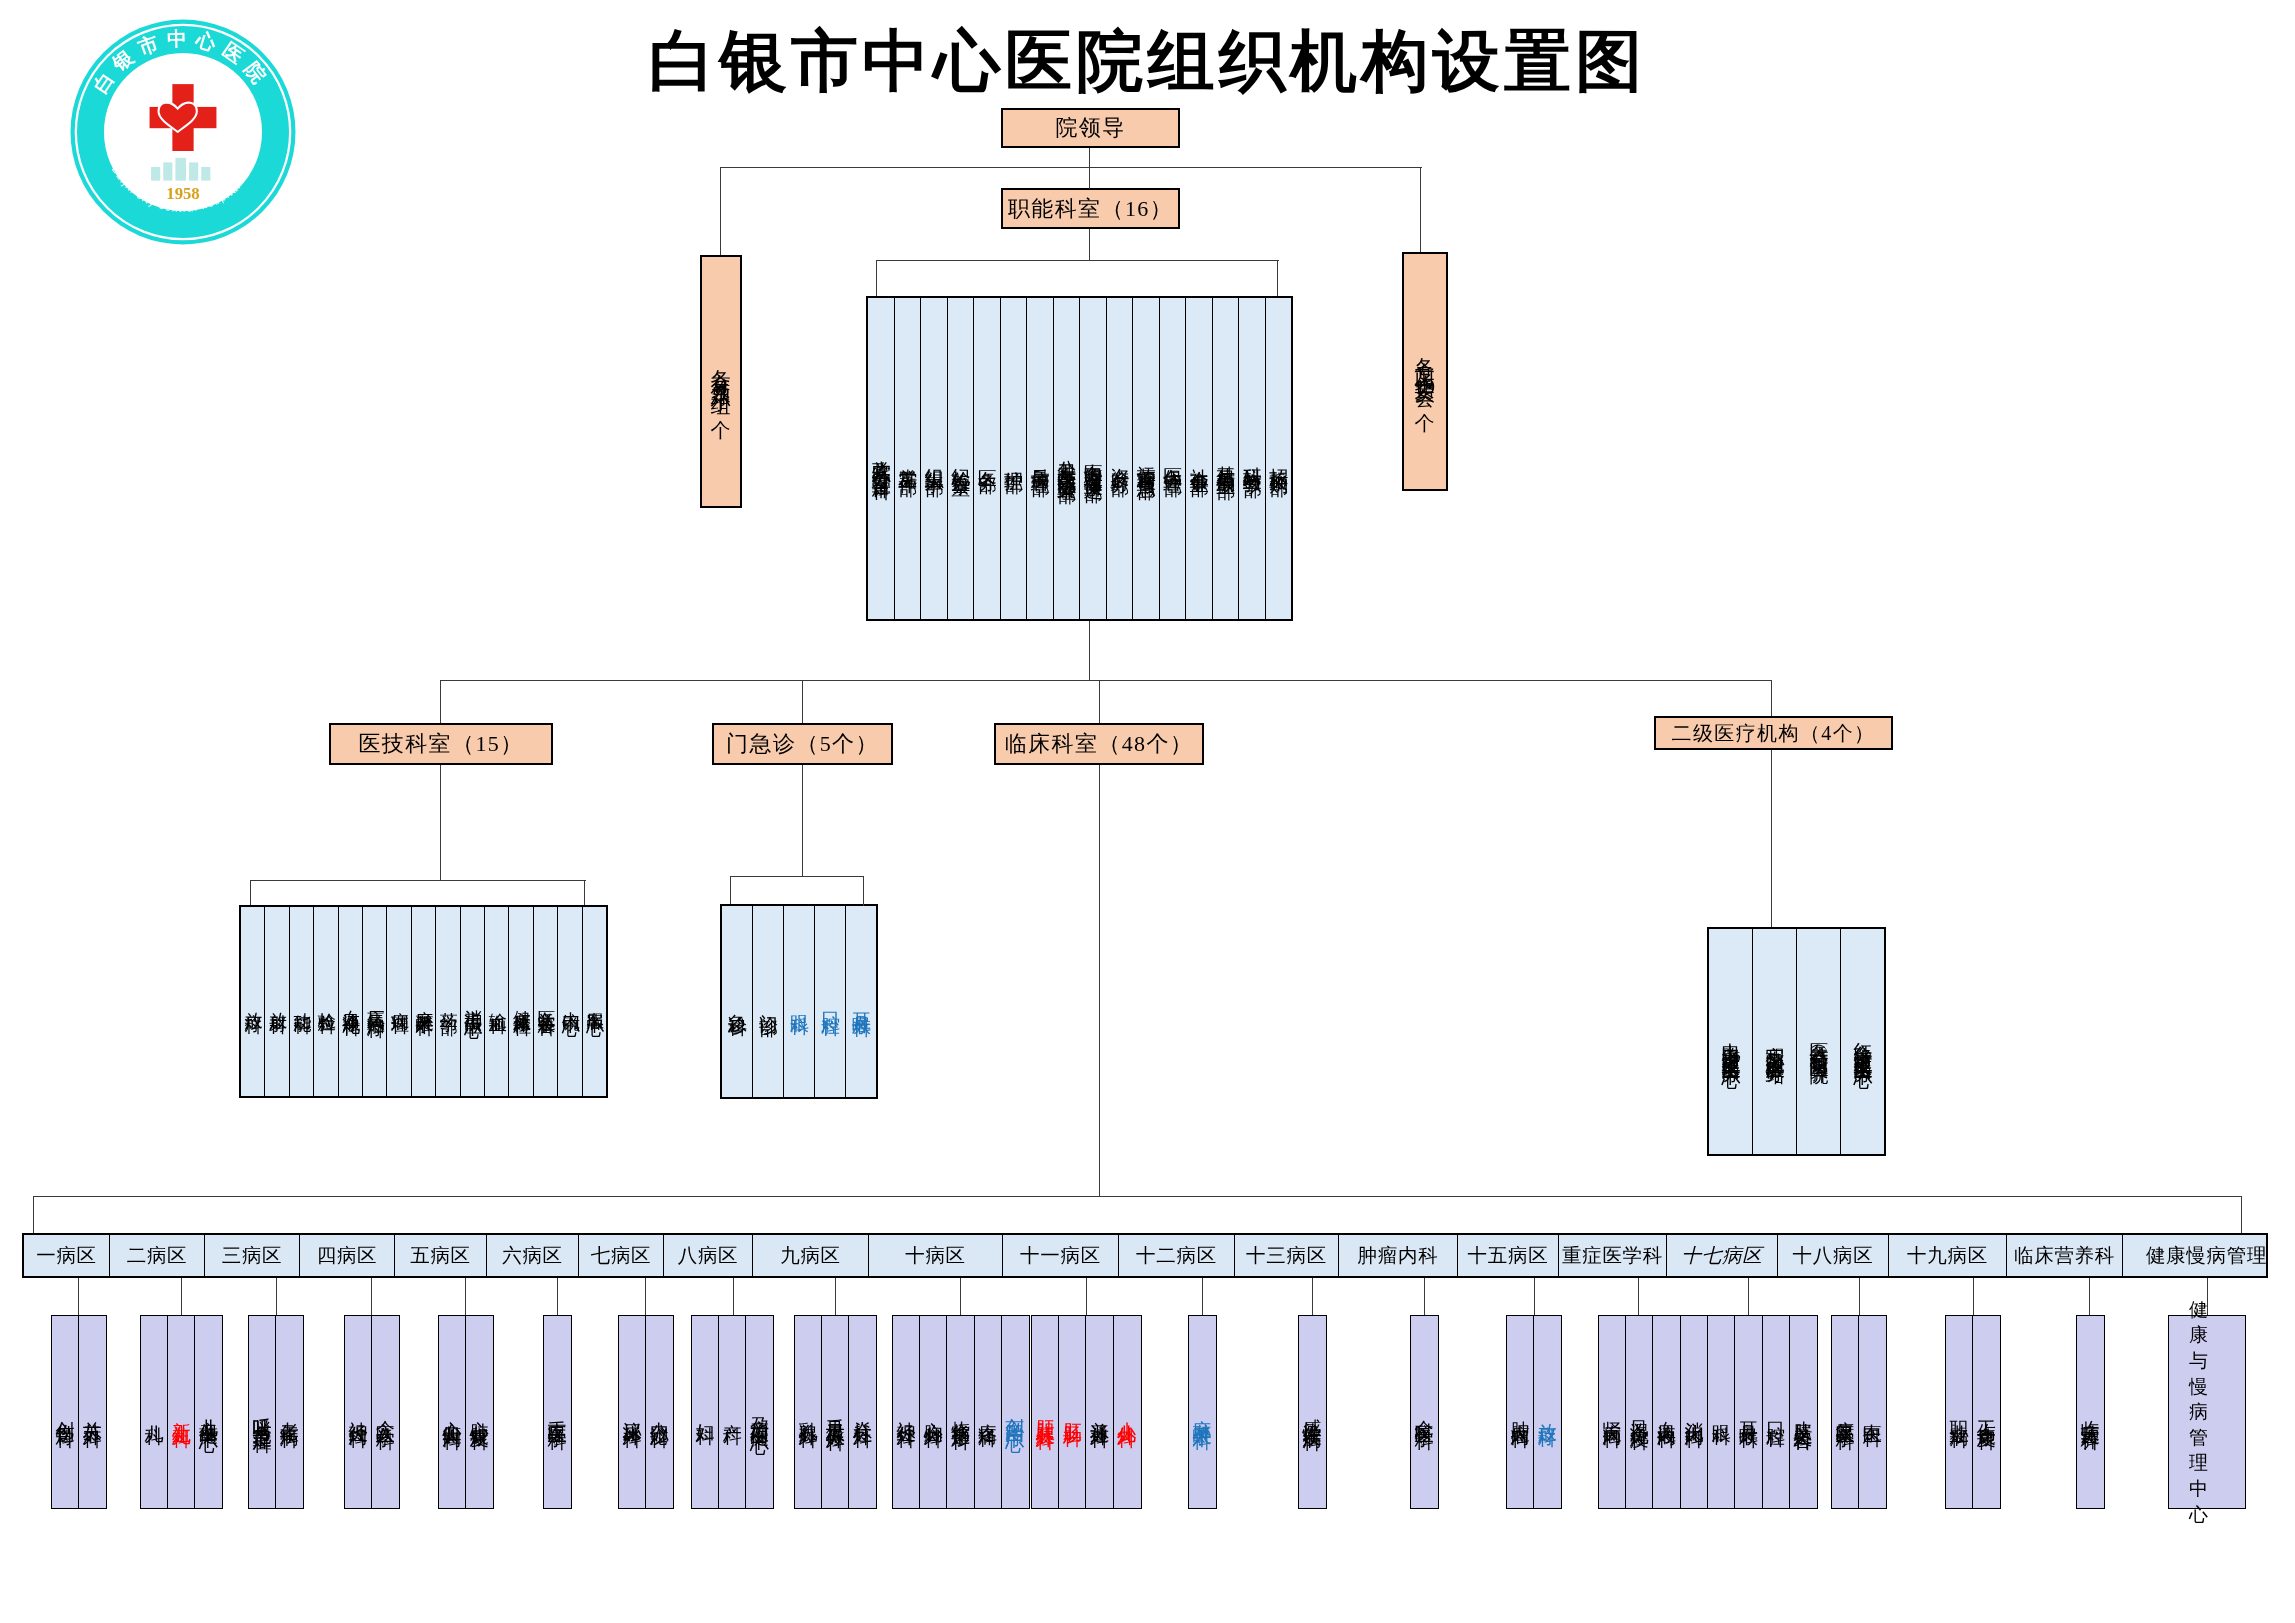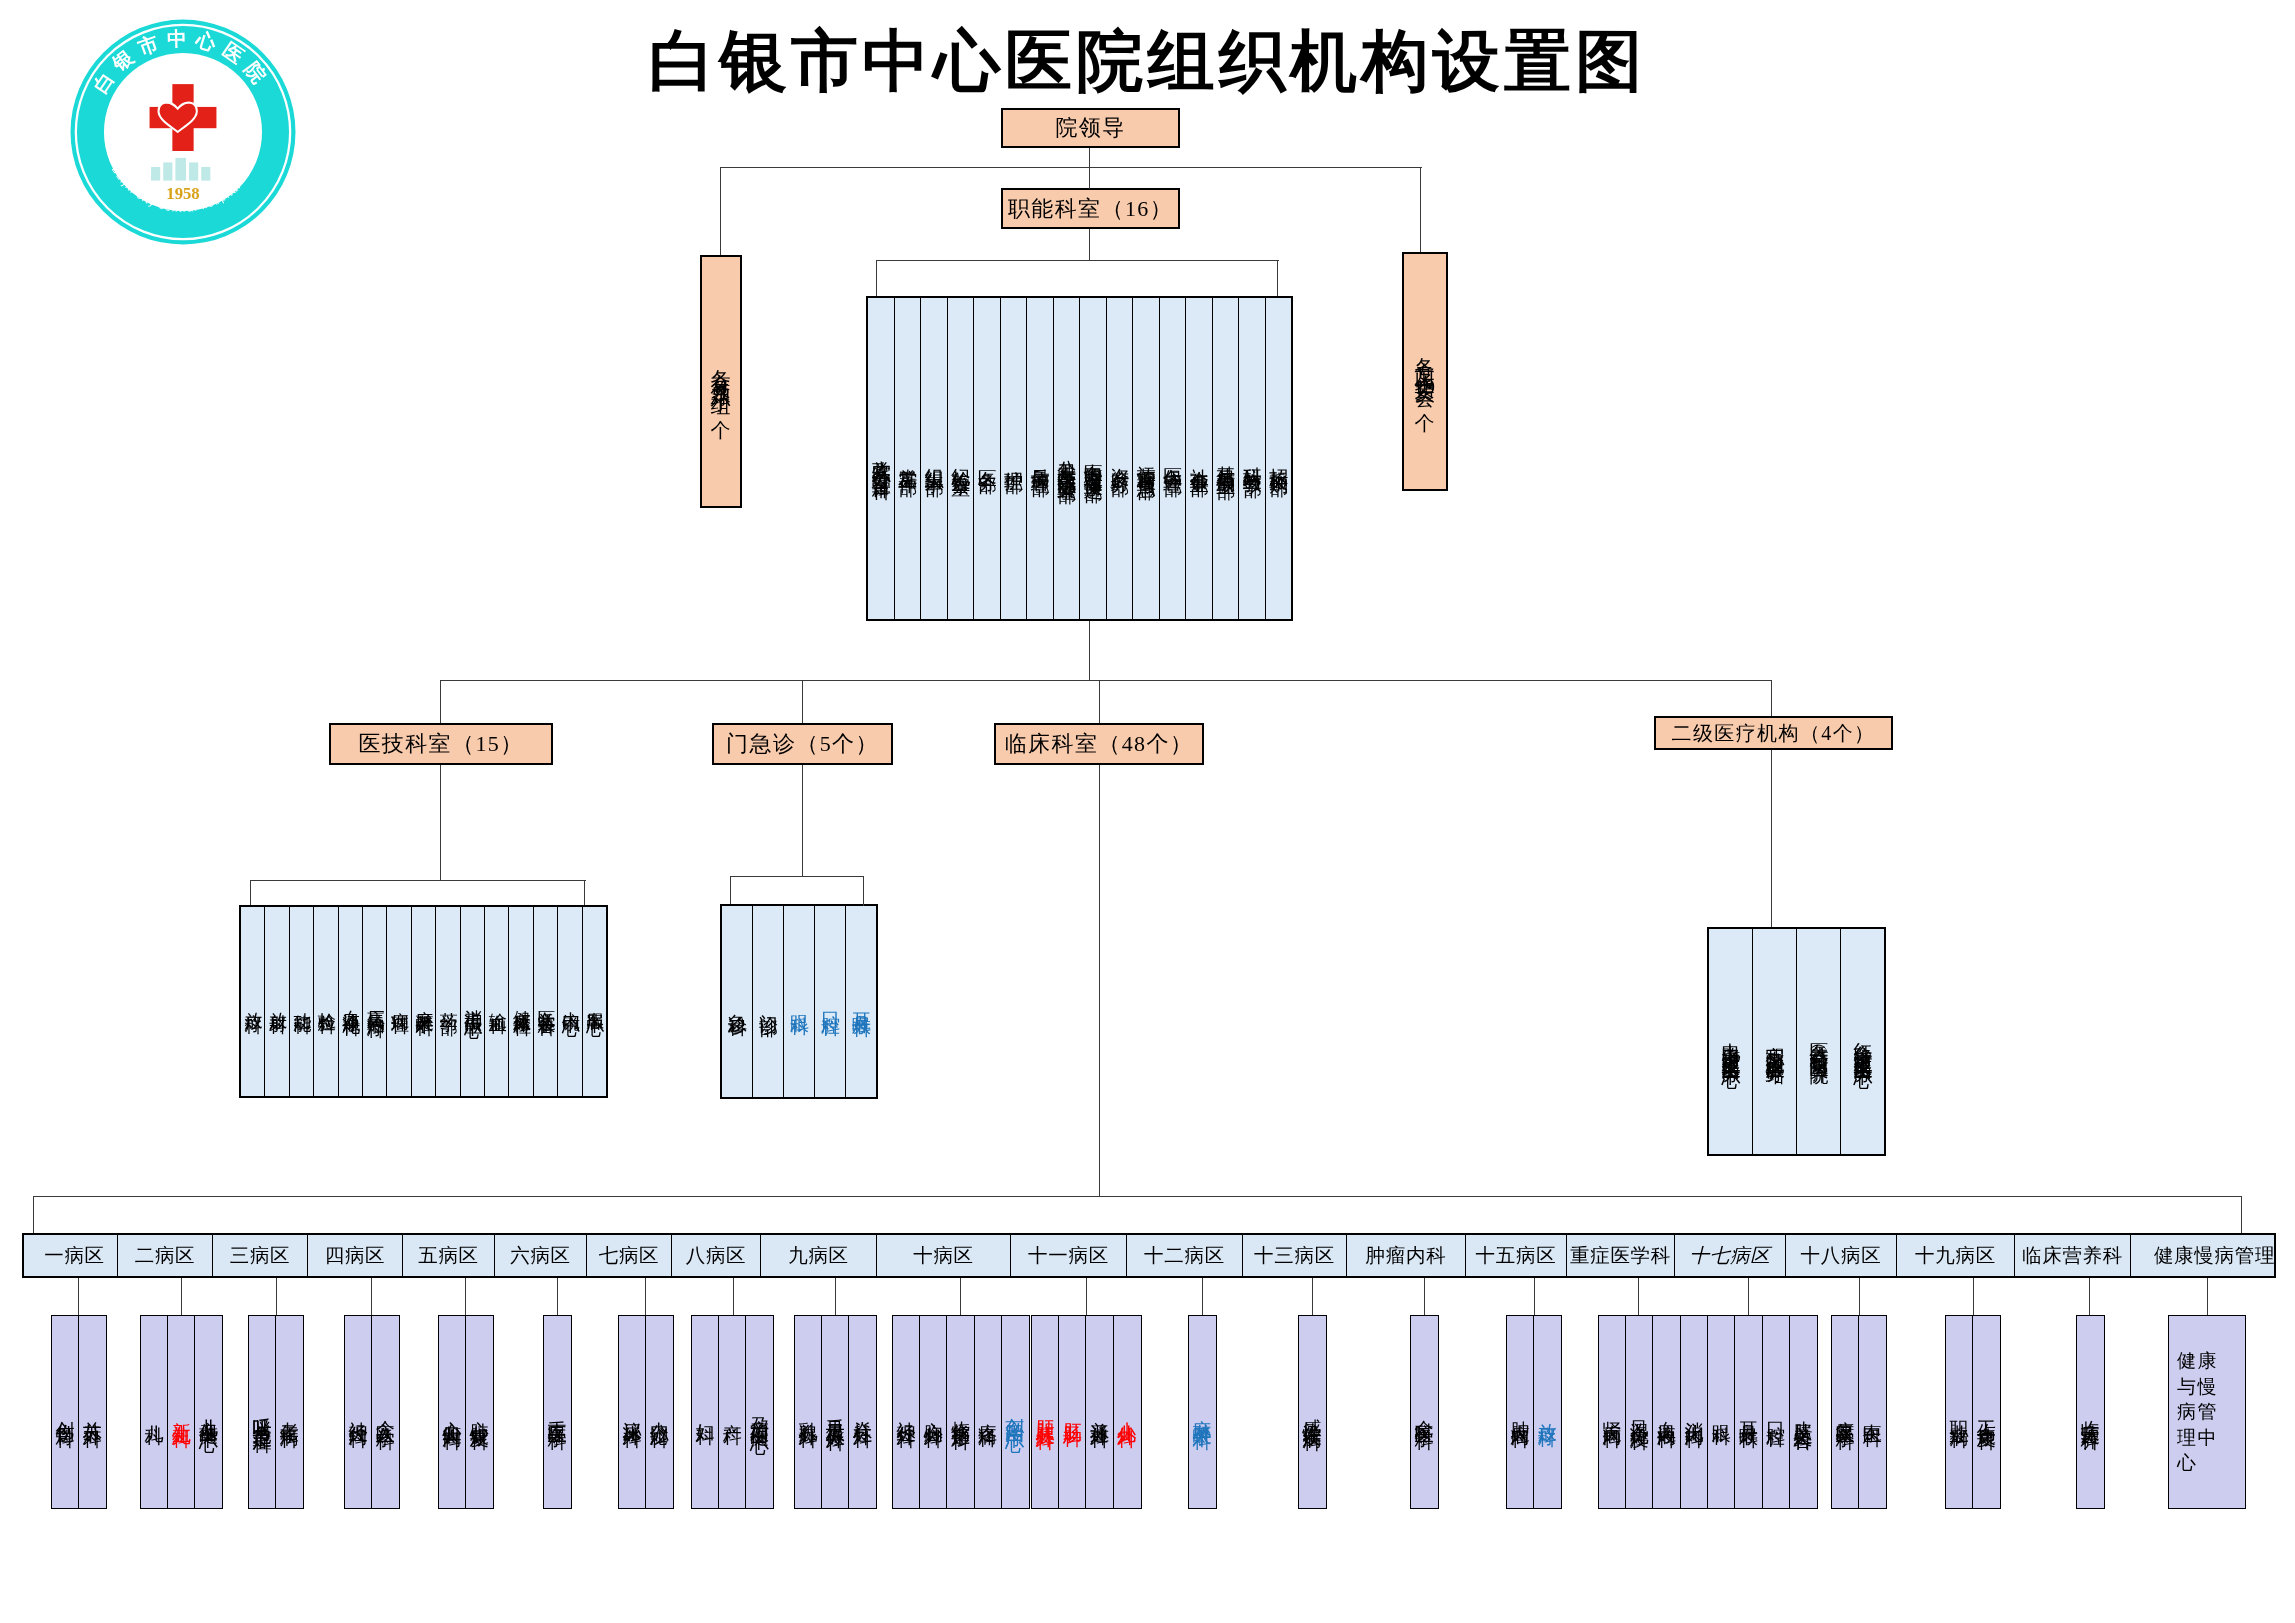--- a/index.html
+++ b/index.html
@@ -30,21 +30,21 @@
   .ward-cell{border-right:1.4px solid #000;display:flex;align-items:center;justify-content:center;
              font-size:19.5px;letter-spacing:0.7px;white-space:nowrap;box-sizing:border-box;}
   .ward-cell:last-child{border-right:none;margin-left:24px;}
   
   .group{position:absolute;top:1315px;height:194px;display:flex;}
   .gcol{width:29px;box-sizing:border-box;border:1.8px solid #000;background:#CDCDF0;
         display:flex;align-items:center;justify-content:center;}
   .gcol + .gcol{margin-left:-1.8px;}
   .gcol span{writing-mode:vertical-rl;text-orientation:mixed;font-size:19px;line-height:1;letter-spacing:2.9px;}
   .gcol.wide{width:78px;}
-  .gcol.wide span{writing-mode:horizontal-tb;letter-spacing:1.4px;line-height:1.35;text-align:left;padding:0 8px;}
+  .gcol.wide span{writing-mode:horizontal-tb;letter-spacing:1.4px;line-height:1.35;text-align:left;padding:0 20px;}
   .blue{color:#1F75BC;}
   .red{color:#FF0000;}
 </style>
 </head>
 <body>
 
 <div id="canvas">
 
   <svg style="position:absolute;left:69px;top:18px;" width="228" height="228" viewBox="0 0 300 300">
     <circle cx="150" cy="150" r="148" fill="#1BD9D6"></circle>
@@ -216,21 +216,21 @@
       </div>
       <div class="col">
         <span>医养结合科（向阳医养院）</span>
       </div>
       <div class="col">
         <span>红会路街道社区卫生服务中心</span>
       </div>
     </div>
 
   <div id="ward-strip">
-      <div class="ward-cell" style="width: 86px; margin-left: 8px;">一病区</div>
+      <div class="ward-cell" style="width: 86px;">一病区</div>
       <div class="ward-cell" style="width: 95px;">二病区</div>
       <div class="ward-cell" style="width: 95px;">三病区</div>
       <div class="ward-cell" style="width: 95px;">四病区</div>
       <div class="ward-cell" style="width: 92px;">五病区</div>
       <div class="ward-cell" style="width: 92px;">六病区</div>
       <div class="ward-cell" style="width: 85px;">七病区</div>
       <div class="ward-cell" style="width: 89px;">八病区</div>
       <div class="ward-cell" style="width: 116px;">九病区</div>
       <div class="ward-cell" style="width: 134px;">十病区</div>
       <div class="ward-cell" style="width: 116px;">十一病区</div>

